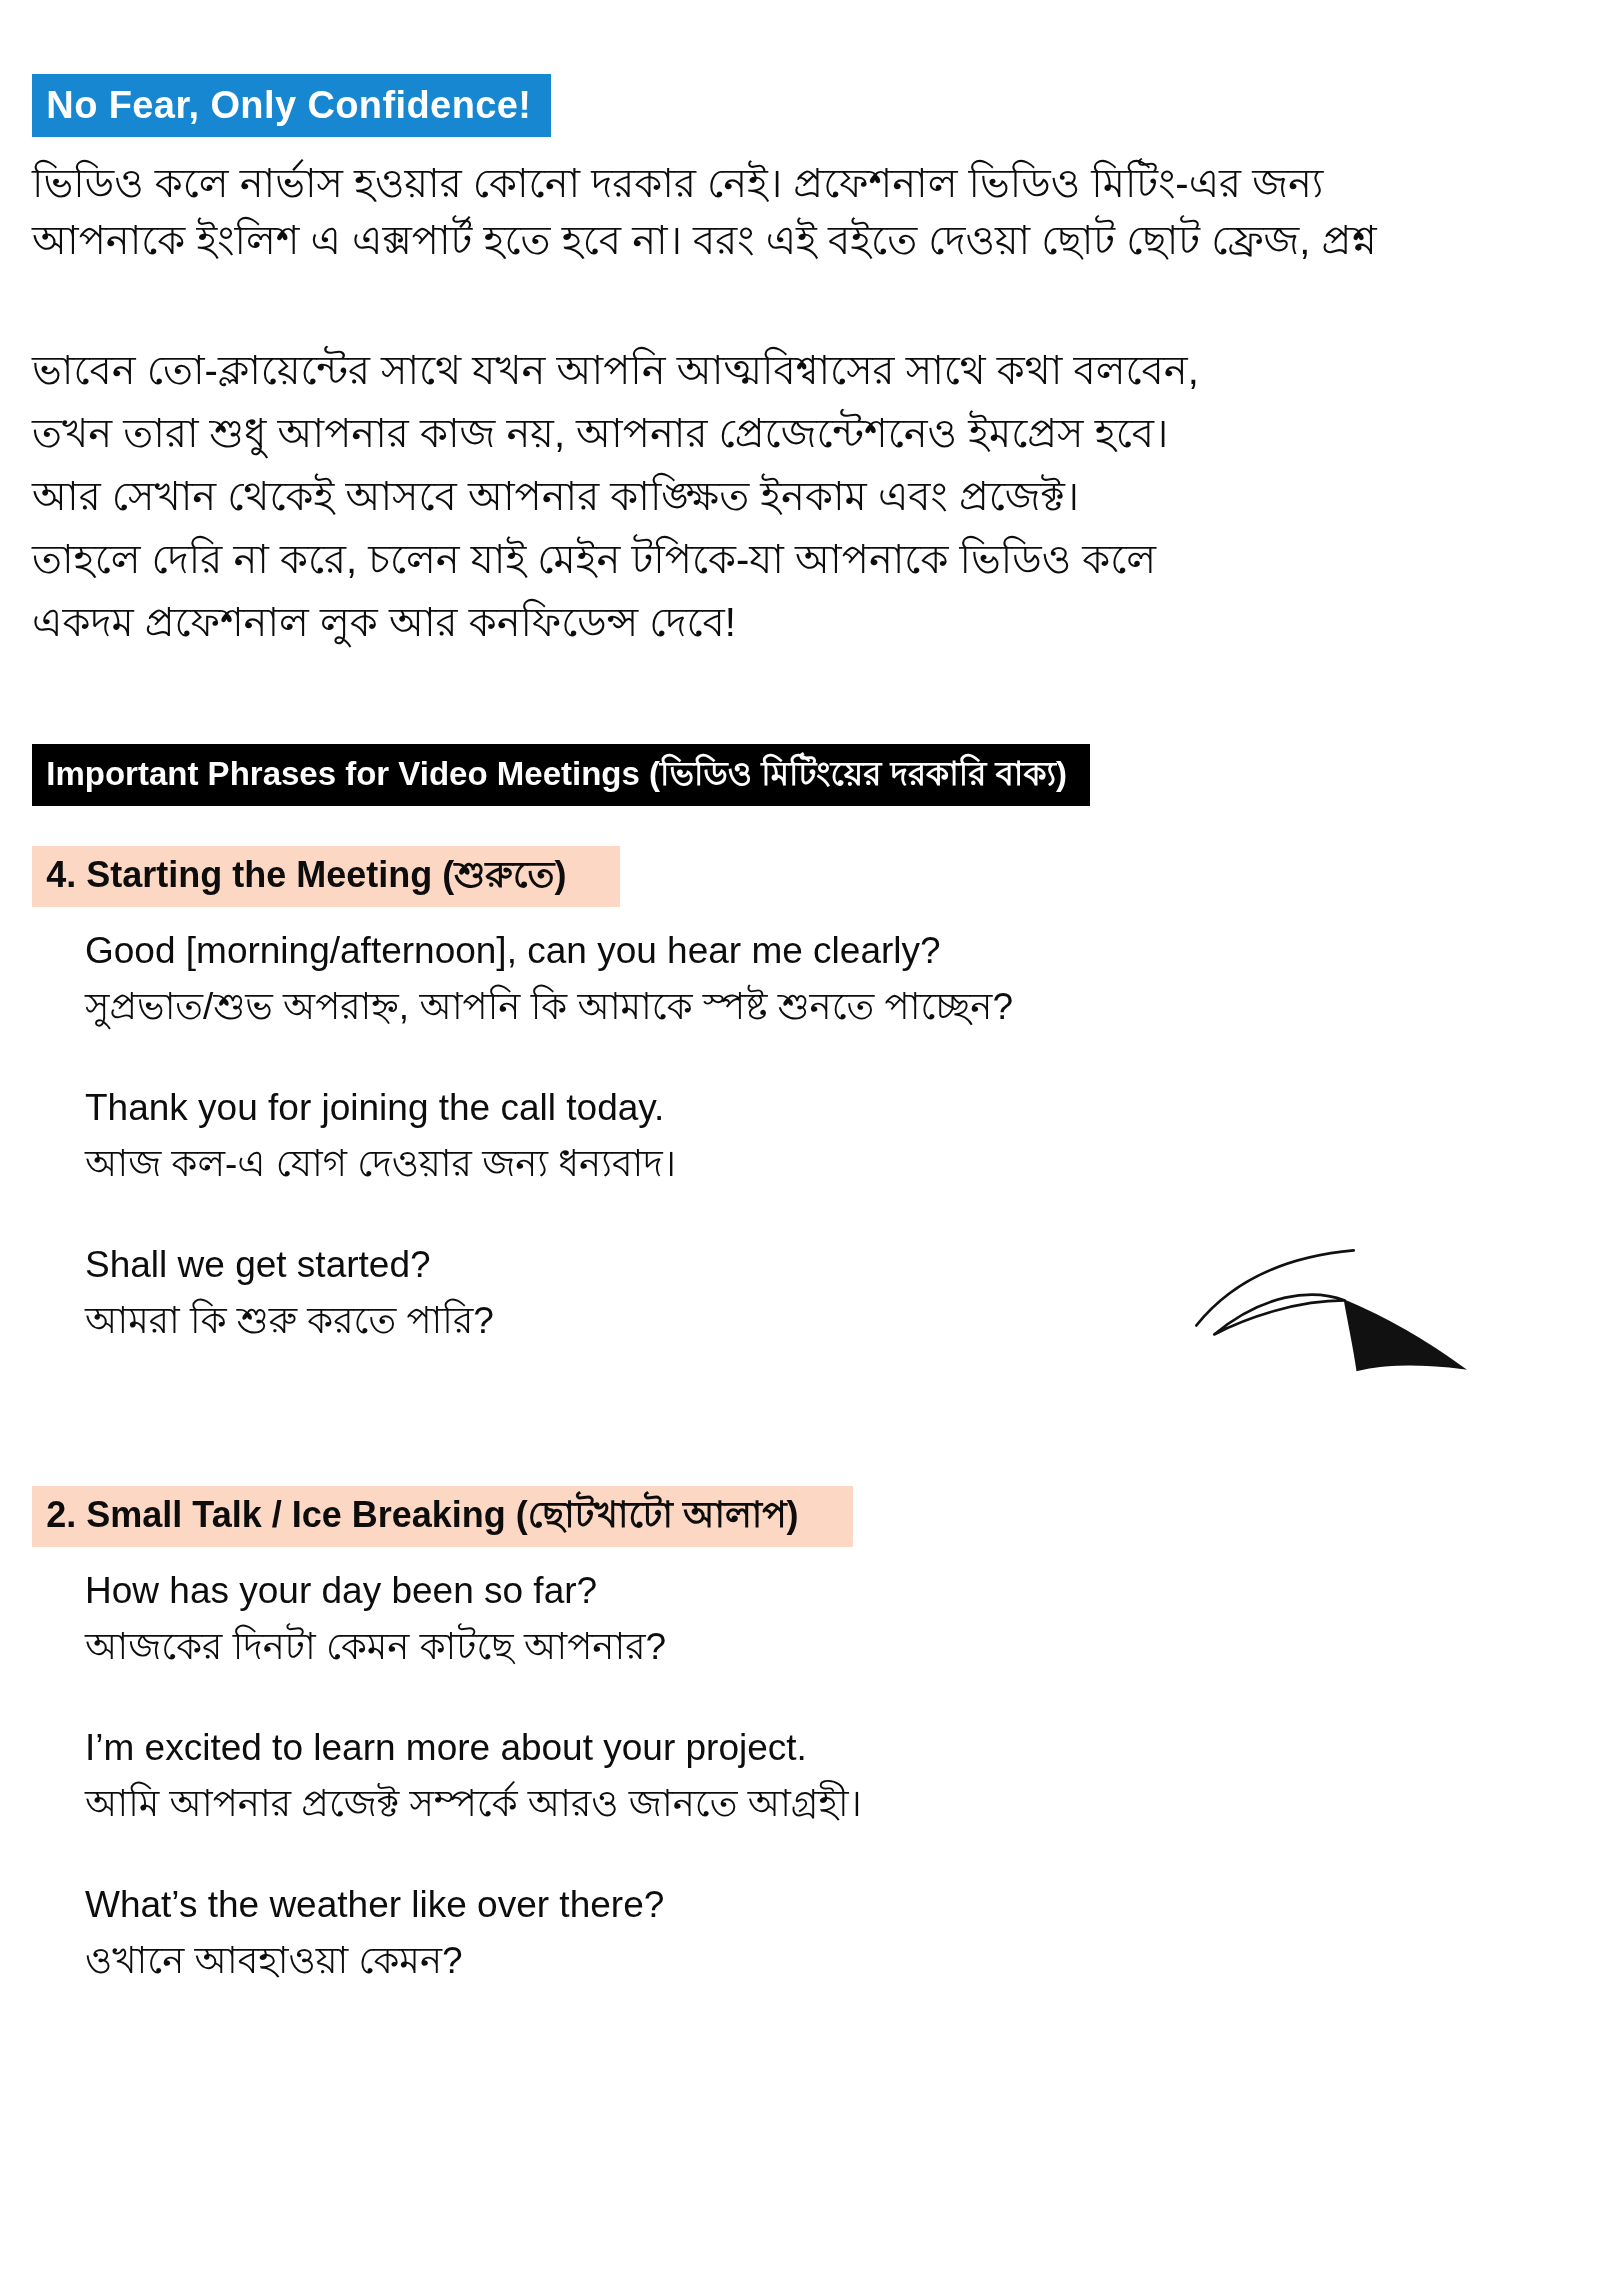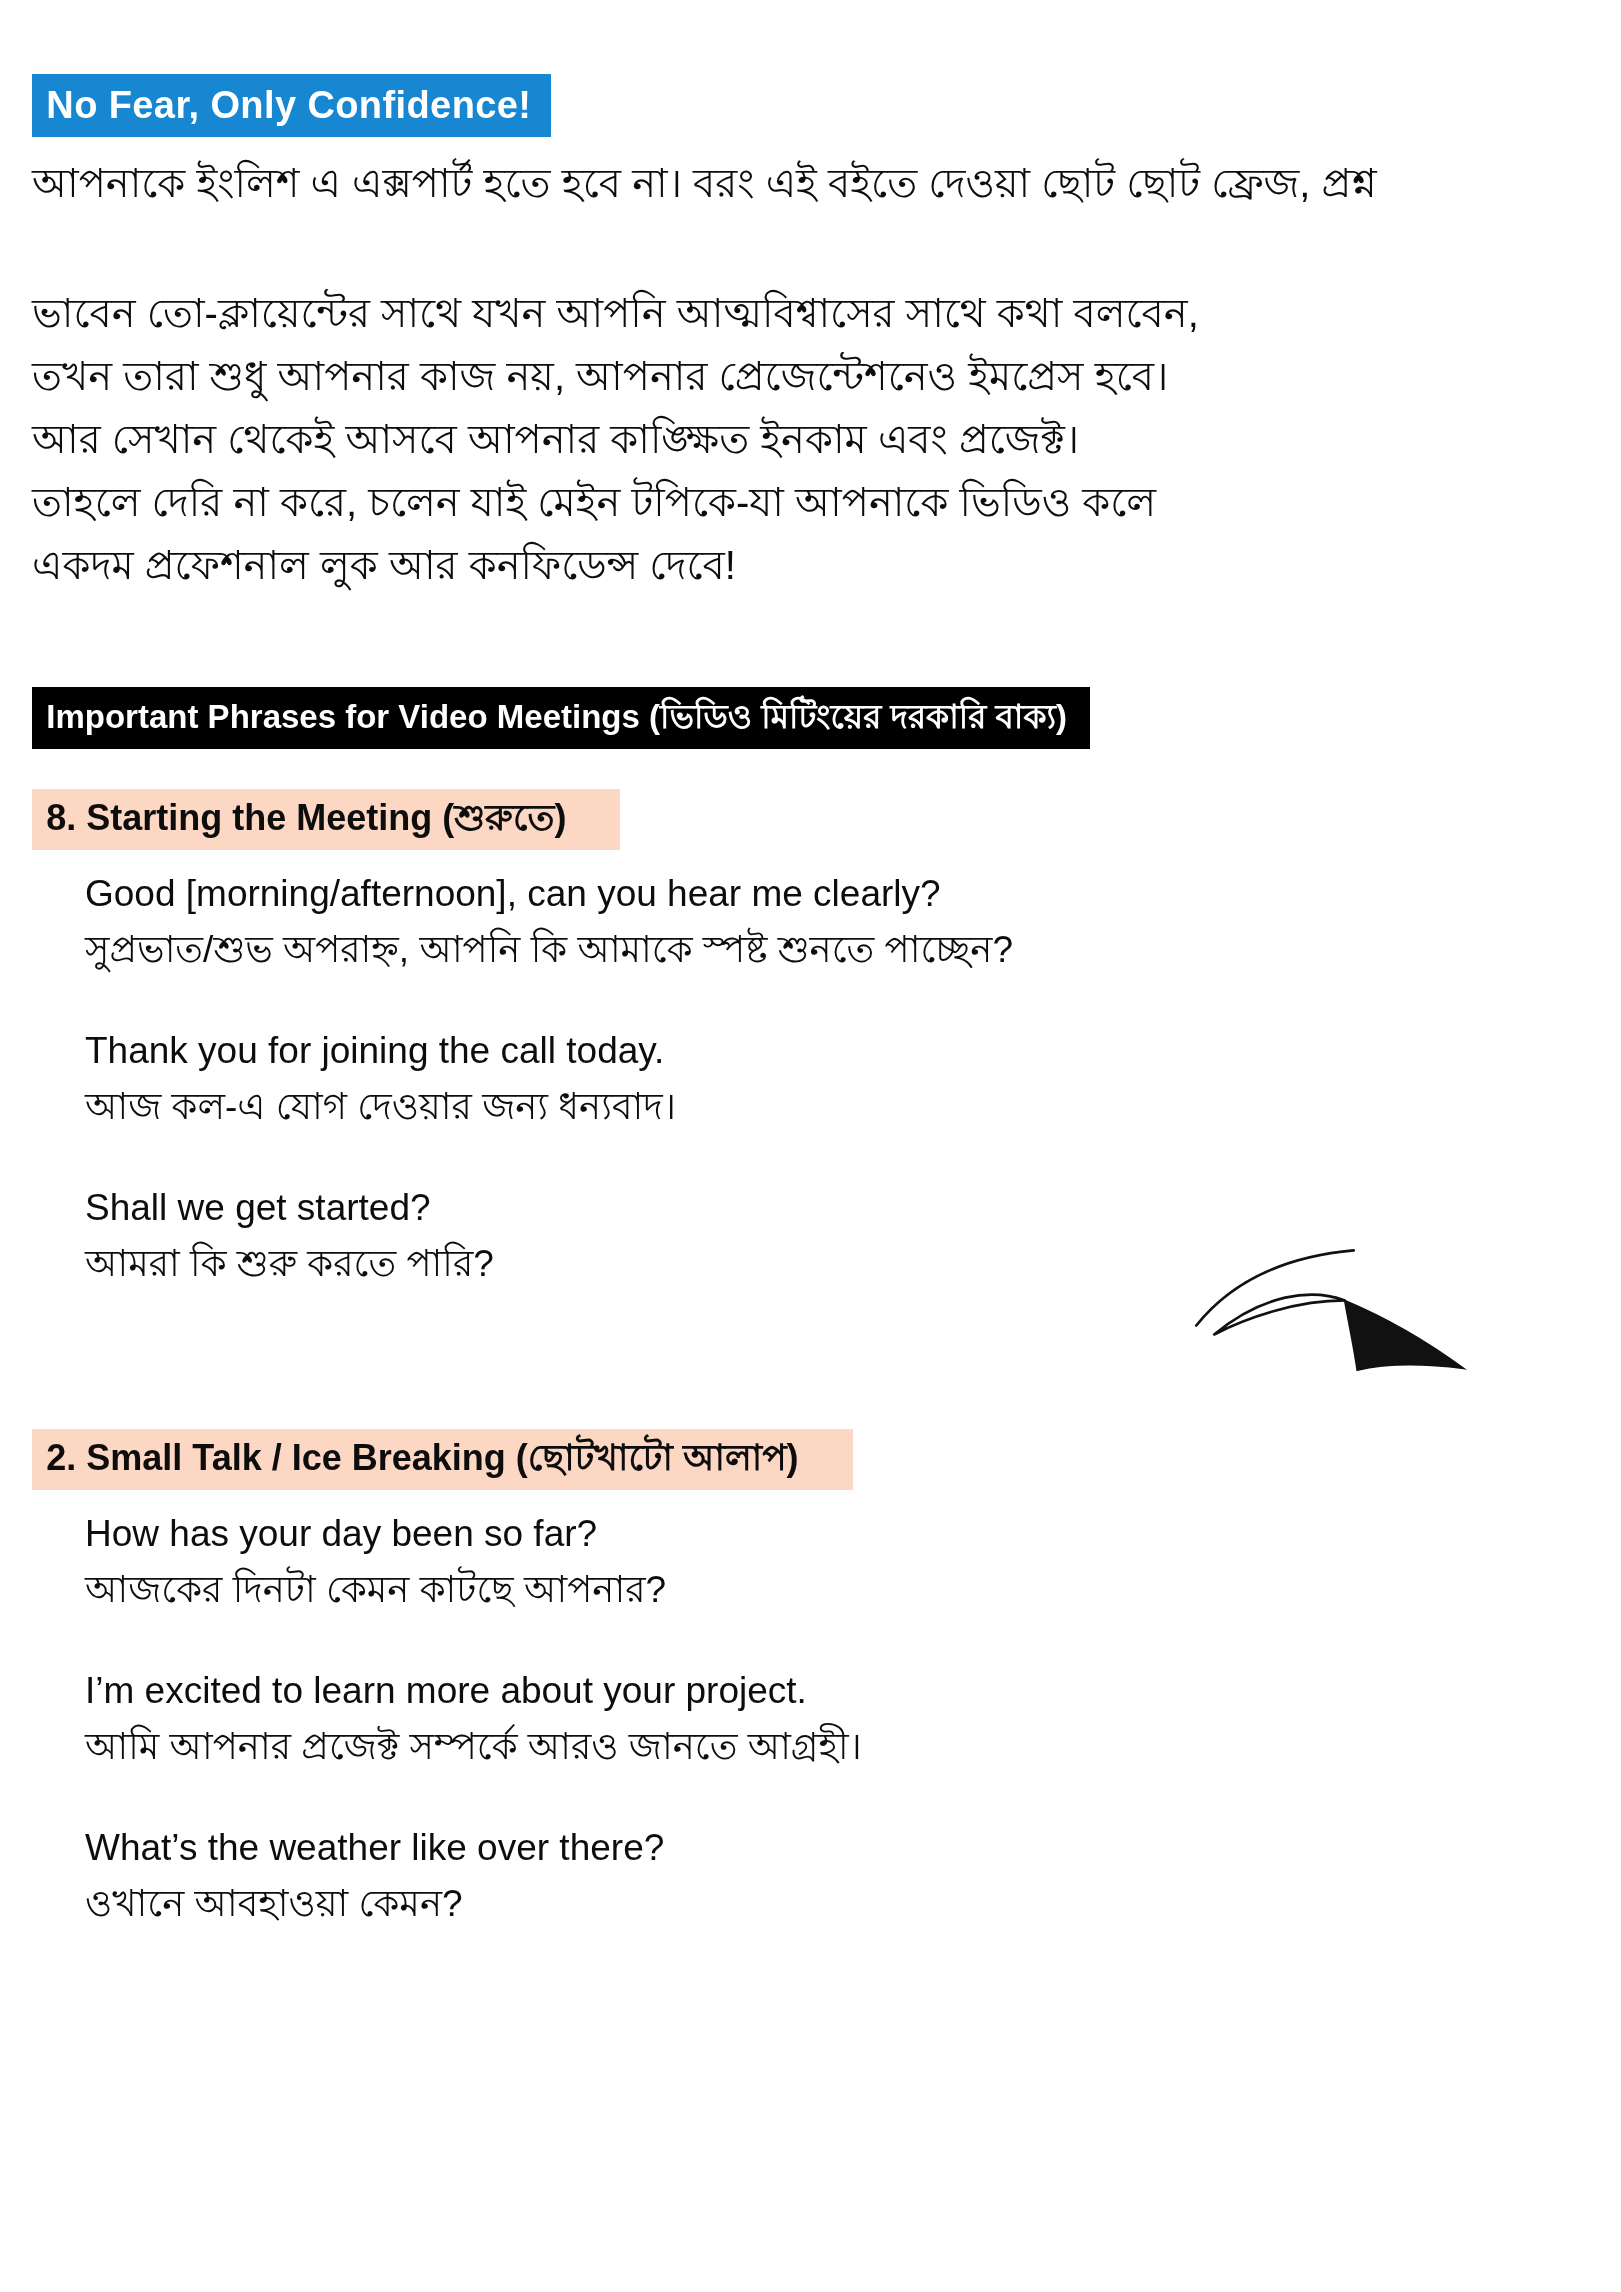--- a/index.html
+++ b/index.html
@@ -102,37 +102,38 @@
   }
 </style>
 </head>
 <body>
 
 <div class="page">
 
   <div class="badge">No Fear, Only Confidence!</div>
 
   <div class="para first">
+    <div class="line">ভিডিও কলে নার্ভাস হওয়ার কোনো দরকার নেই। প্রফেশনাল ভিডিও মিটিং-এর জন্য</div>
     <div class="line">আপনাকে ইংলিশ এ এক্সপার্ট হতে হবে না। বরং এই বইতে দেওয়া ছোট ছোট ফ্রেজ, প্রশ্ন</div>
   </div>
 
   <div class="para second">
     <div class="line">ভাবেন তো-ক্লায়েন্টের সাথে যখন আপনি আত্মবিশ্বাসের সাথে কথা বলবেন,</div>
     <div class="line">তখন তারা শুধু আপনার কাজ নয়, আপনার প্রেজেন্টেশনেও ইমপ্রেস হবে।</div>
     <div class="line">আর সেখান থেকেই আসবে আপনার কাঙ্ক্ষিত ইনকাম এবং প্রজেক্ট।</div>
     <div class="line">তাহলে দেরি না করে, চলেন যাই মেইন টপিকে-যা আপনাকে ভিডিও কলে</div>
     <div class="line">একদম প্রফেশনাল লুক আর কনফিডেন্স দেবে!</div>
   </div>
 
   <div>
     <div class="banner">Important Phrases for Video Meetings (ভিডিও মিটিংয়ের দরকারি বাক্য)</div>
   </div>
 
   <div>
-    <div class="section-heading h1">8. Starting the Meeting (শুরুতে)</div>
+    <div class="section-heading h1">4. Starting the Meeting (শুরুতে)</div>
     <div class="phrase-list">
       <div class="phrase-pair">
         <div class="phrase-en">Good [morning/afternoon], can you hear me clearly?</div>
         <div class="phrase-bn">সুপ্রভাত/শুভ অপরাহ্ন, আপনি কি আমাকে স্পষ্ট শুনতে পাচ্ছেন?</div>
       </div>
       <div class="phrase-pair">
         <div class="phrase-en">Thank you for joining the call today.</div>
         <div class="phrase-bn">আজ কল-এ যোগ দেওয়ার জন্য ধন্যবাদ।</div>
       </div>
       <div class="phrase-pair">

